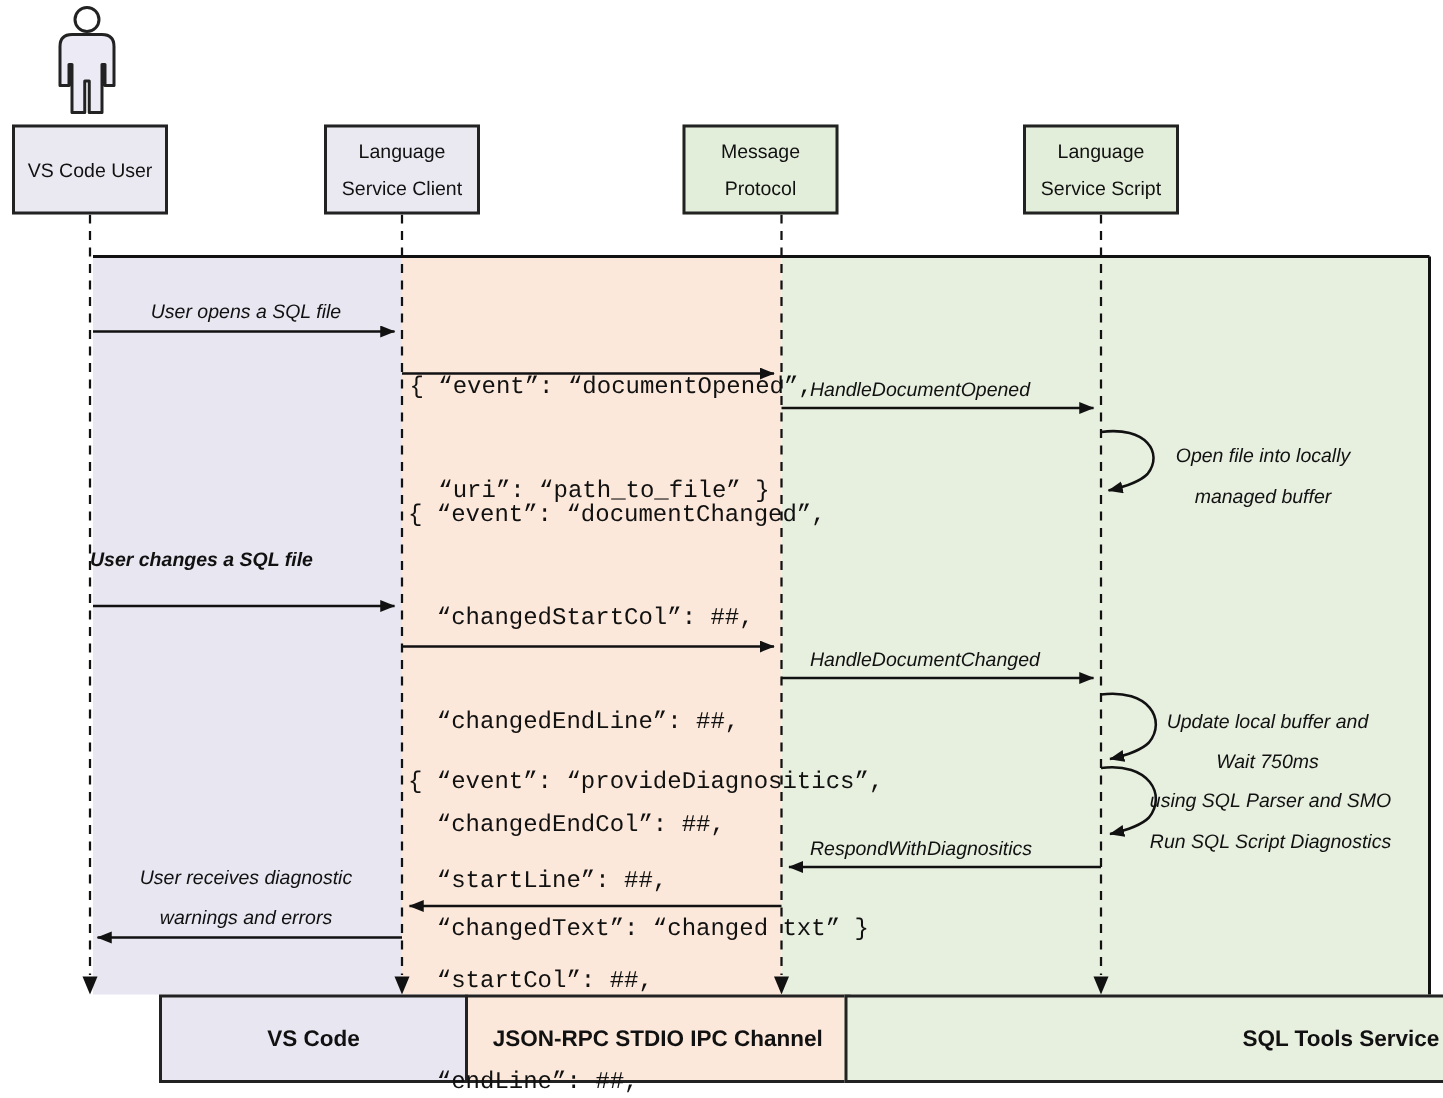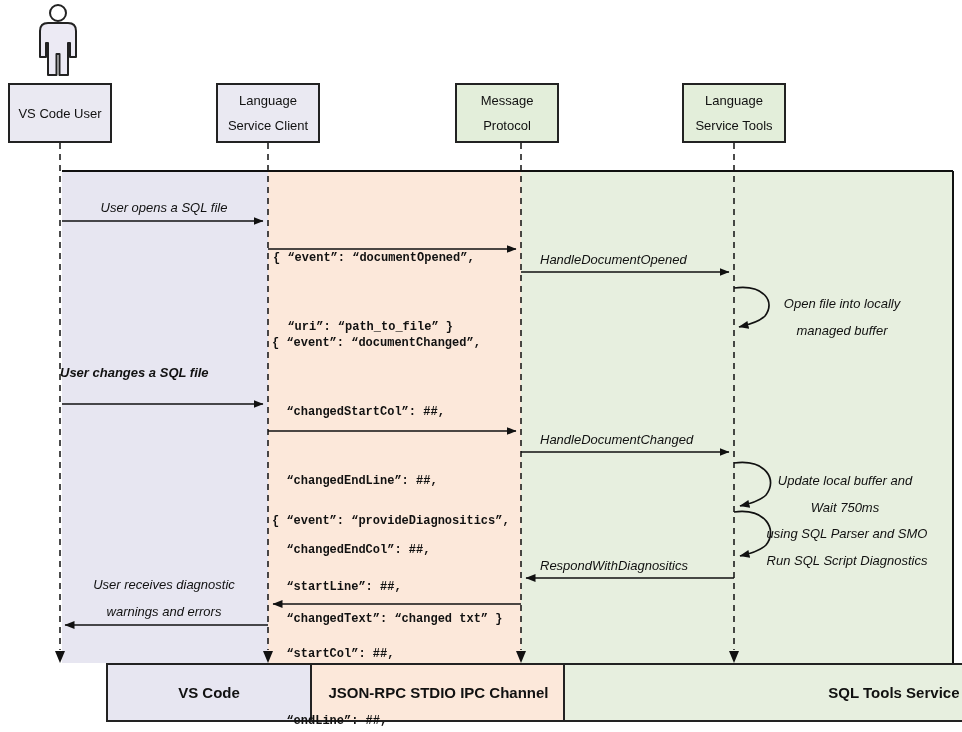--- a/index.html
+++ b/index.html
@@ -28,21 +28,21 @@
   .lane-host{left:519px;width:436px;background:var(--green,#e7efdf);justify-content:flex-end;}
   
   #wires{position:absolute;left:0;top:0;z-index:2;}
   
   .note{position:absolute;font-style:italic;font-size:13px;line-height:16px;z-index:4;
         white-space:nowrap;}
   .note2{position:absolute;font-style:italic;font-size:13px;line-height:27px;z-index:4;
          text-align:center;}
   .note2 span{display:block;white-space:nowrap;}
   .payload{position:absolute;font-family:"Liberation Mono","DejaVu Sans Mono",monospace;
-           font-size:12px;font-weight:bold;line-height:23px;white-space:pre;z-index:4;}
+           font-size:16px;font-weight:normal;line-height:23px;white-space:pre;z-index:4;}
   .payload span{display:block;}
   .payload-tight{line-height:22.3px;}
 </style>
 </head>
 <body>
 
 <div id="diagram">
 
   <div class="col col-user"></div>
   <div class="col col-ipc"></div>
@@ -103,21 +103,21 @@
   <div class="pbox pbox-client">
     <span>Language</span>
     <span>Service Client</span>
   </div>
   <div class="pbox pbox-protocol">
     <span>Message</span>
     <span>Protocol</span>
   </div>
   <div class="pbox pbox-server">
     <span>Language</span>
-    <span>Service Tools</span>
+    <span>Service Script</span>
   </div>
 
   <div class="note" style="left:60px;top:200px;width:208px;text-align:center;">User opens a SQL file</div>
   <div class="note" style="left:60px;top:365px;width:208px;text-align:left;font-weight:bold;">User changes a SQL file</div>
   <div class="note2" style="left:60px;top:571px;width:208px;">
     <span>User receives diagnostic</span>
     <span>warnings and errors</span>
   </div>
 
   <div class="note" style="left:540px;top:252px;">HandleDocumentOpened</div>

